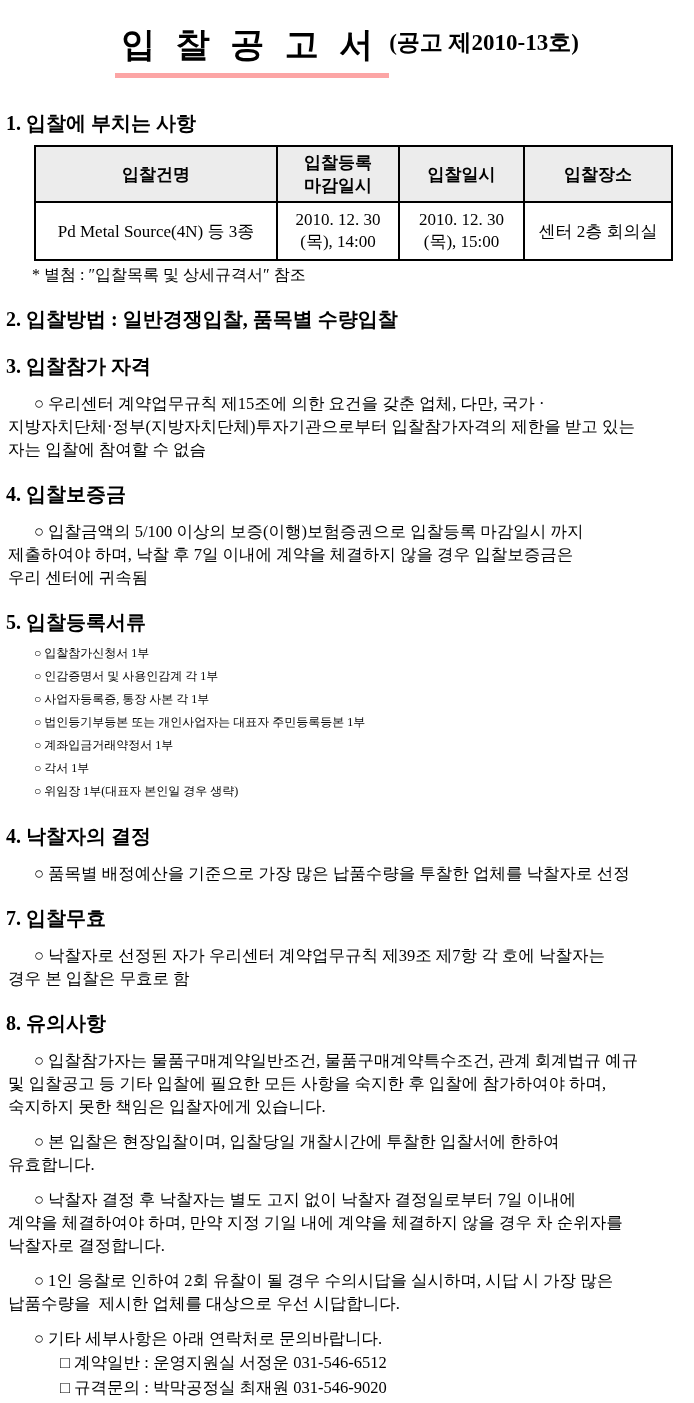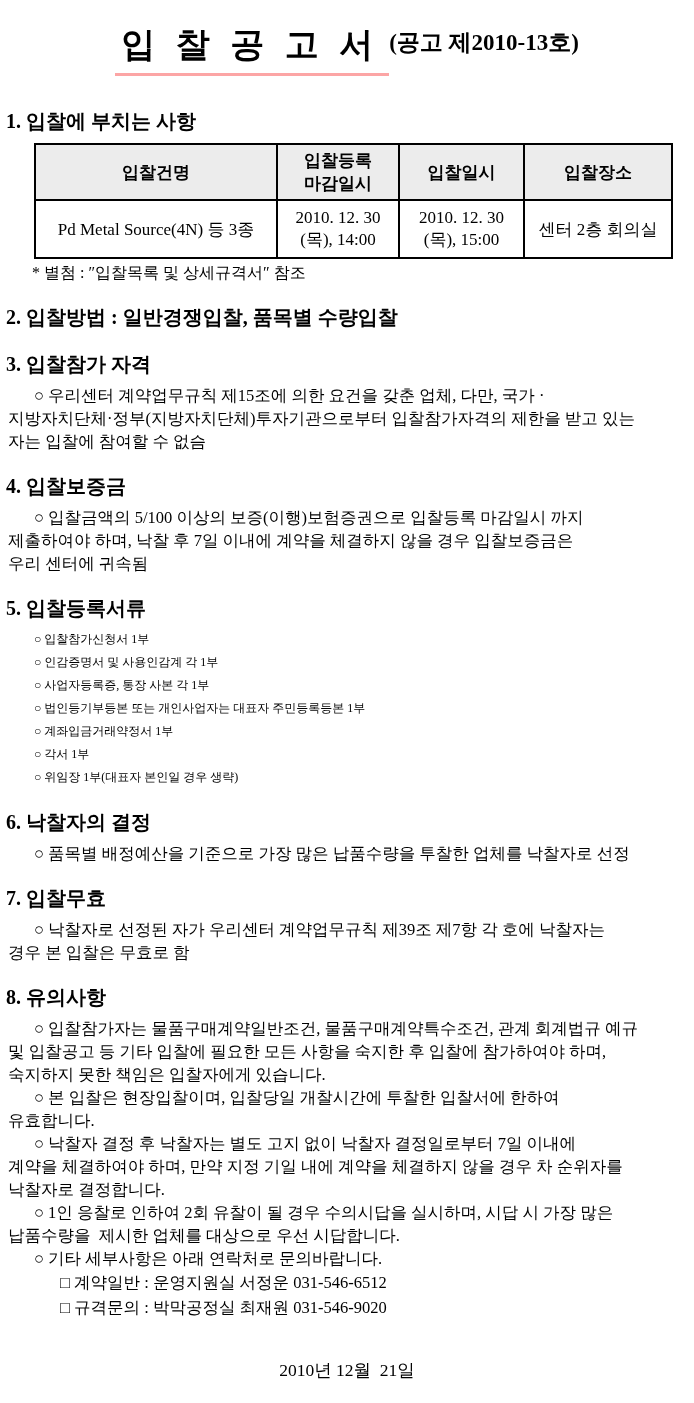--- a/index.html
+++ b/index.html
@@ -10,40 +10,40 @@
     overflow: hidden;
   }
   .page { padding: 16px 4px 0 4px; }
 
   
   .title-row { text-align: center; margin-top: 6px; }
   .title-main {
     display: inline-block;
     font-size: 34px; font-weight: bold;
     letter-spacing: 6px;
-    border-bottom: 3px solid #fca5a5;
+    border-bottom: 5px solid #fca5a5;
     padding: 0 10px 5px 6px;
   }
   .title-suffix {
     font-size: 23px; font-weight: bold;
     margin-left: 0; vertical-align: 6px;
   }
 
   
   .h {
     font-size: 20px; font-weight: bold;
     margin: 20px 0 6px 2px;
     white-space: pre-wrap;
   }
   .h.first { margin-top: 32px; }
 
   
   .para {
     font-size: 16.5px; line-height: 23px;
-    margin: 0 0 0 4px;
+    margin: 12px 0 0 4px;
     text-indent: 26px;
     white-space: pre-wrap;
   }
 
   
   table.bid {
     border-collapse: collapse;
     margin: 8px 0 4px 30px;
     table-layout: fixed;
     padding-left: 7px;
@@ -134,21 +134,21 @@
   <div class="doc-list">
     <div class="item">○ 입찰참가신청서 1부</div>
     <div class="item">○ 인감증명서 및 사용인감계 각 1부</div>
     <div class="item">○ 사업자등록증, 통장 사본 각 1부</div>
     <div class="item">○ 법인등기부등본 또는 개인사업자는 대표자 주민등록등본 1부</div>
     <div class="item">○ 계좌입금거래약정서 1부</div>
     <div class="item">○ 각서 1부</div>
     <div class="item">○ 위임장 1부(대표자 본인일 경우 생략)</div>
   </div>
 
-  <div class="h">6. 낙찰자의 결정</div>
+  <div class="h">4. 낙찰자의 결정</div>
   <div class="para">○ 품목별 배정예산을 기준으로 가장 많은 납품수량을 투찰한 업체를 낙찰자로 선정</div>
 
   <div class="h">7. 입찰무효</div>
   <div class="para">○ 낙찰자로 선정된 자가 우리센터 계약업무규칙 제39조 제7항 각 호에 낙찰자는
 경우 본 입찰은 무효로 함</div>
 
   <div class="h">8. 유의사항</div>
   <div class="para">○ 입찰참가자는 물품구매계약일반조건, 물품구매계약특수조건, 관계 회계법규 예규
 및 입찰공고 등 기타 입찰에 필요한 모든 사항을 숙지한 후 입찰에 참가하여야 하며,
 숙지하지 못한 책임은 입찰자에게 있습니다.</div>

